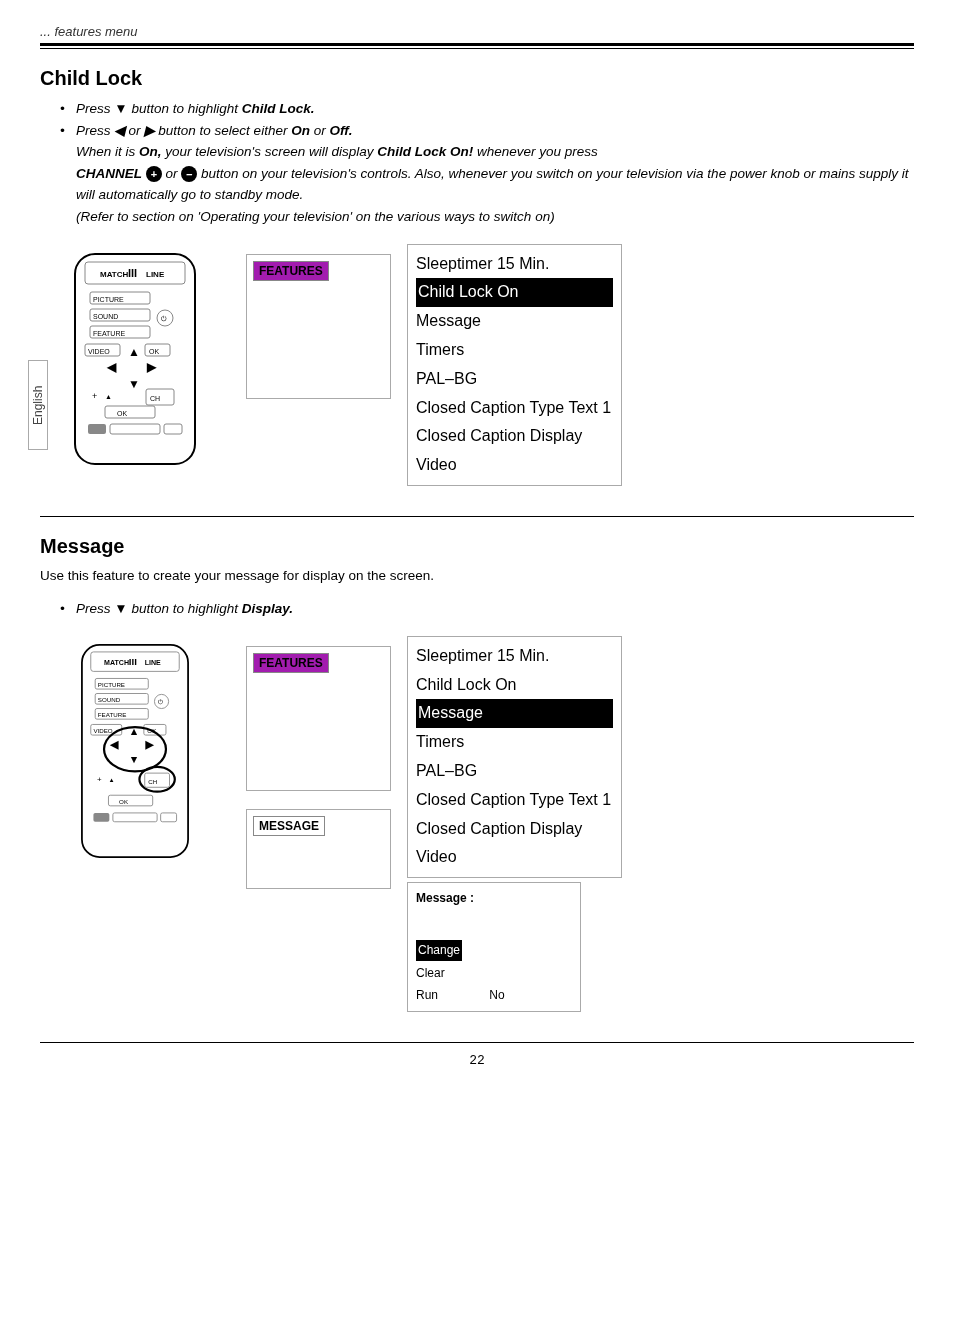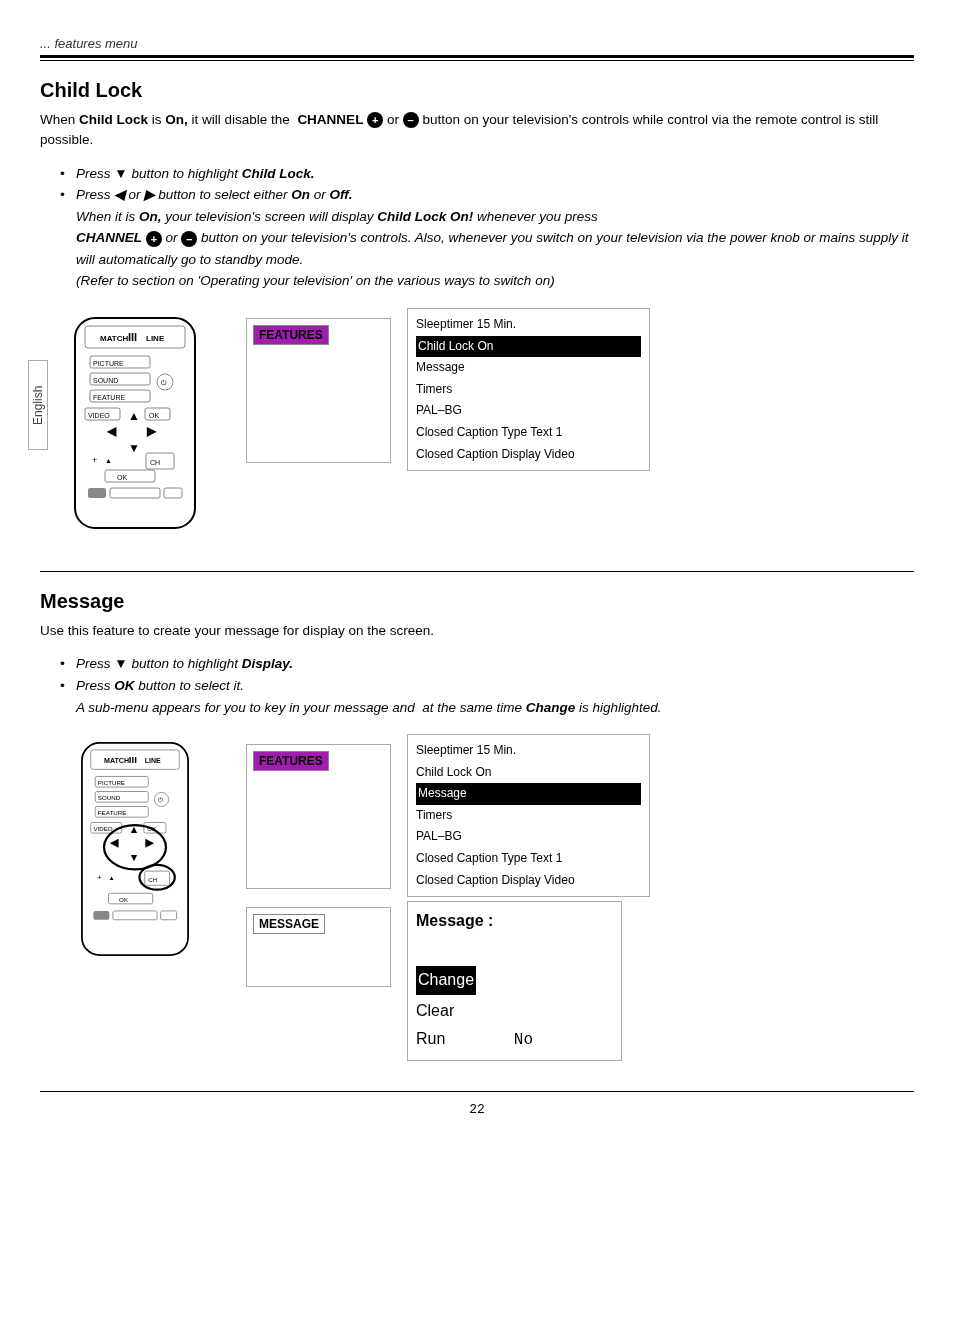--- a/index.html
+++ b/index.html
@@ -9,21 +9,21 @@
       background: #fff;
       font-family: Arial, Helvetica, sans-serif;
       font-size: 14px;
       color: #000;
       position: relative;
     }
 
     .page-container {
       width: 954px;
       min-height: 1321px;
-      padding: 36px 40px 40px 40px;
+      padding: 24px 40px 40px 40px;
       position: relative;
     }
 
     
     .top-label {
       font-style: italic;
       font-size: 13px;
       color: #333;
       margin-bottom: 4px;
     }
@@ -175,29 +175,29 @@
     
     .right-screen-col {
       display: flex;
       flex-direction: column;
       gap: 0px;
     }
 
     .menu-screen-first {
       border: 1px solid #aaa;
       padding: 5px 8px;
-      width: 243px;
-      font-size: 12px;
-      line-height: 1.8;
-    }
-    .menu-screen-message {
-      border: 1px solid #aaa;
-      padding: 5px 8px;
       width: 215px;
       font-size: 16px;
+      line-height: 1.8;
+    }
+    .menu-screen-message {
+      border: 1px solid #aaa;
+      padding: 5px 8px;
+      width: 174px;
+      font-size: 12px;
       line-height: 1.8;
       margin-top: 4px;
     }
 
     .channel-symbol {
       display: inline-block;
       width: 16px;
       height: 16px;
       border-radius: 50%;
       background: #000;
@@ -243,23 +243,20 @@
 
   <div class="top-label">... features menu</div>
   <hr class="top-divider">
   <hr class="top-divider2">
 
   <div class="sidebar-english">English</div>
 
   <div>
     <div class="section-heading">Child Lock</div>
 
-    <p class="section-intro">
-      When <span class="bold">Child Lock</span> is <span class="bold">On,</span> it will disable the &nbsp;<span class="bold">CHANNEL</span> <span class="channel-symbol">+</span> or <span class="channel-symbol-minus">–</span> button on your television's controls while control via the remote control is still possible.
-    </p>
 
     <ul class="bullet-list">
       <li>
         Press <span class="bold">▼</span> button to highlight <span class="bold">Child Lock.</span>
       </li>
       <li>
         Press <span class="bold">◀</span> or <span class="bold">▶</span> button to select either <span class="bold">On</span> or <span class="bold">Off.</span><br>
         <span>
           When it is <span class="bold">On,</span> your television's screen will display <span class="bold">Child Lock On!</span> whenever you press<br>
           <span class="bold">CHANNEL</span> <span class="channel-symbol">+</span> or <span class="channel-symbol-minus">–</span> button on your television's controls. Also, whenever you switch on your television via the power knob or mains supply it will automatically go to standby mode.<br>
@@ -358,24 +355,20 @@
 
   <div>
     <div class="section-heading">Message</div>
 
     <p class="section-intro">Use this feature to create your message for display on the screen.</p>
 
     <ul class="bullet-list">
       <li>
         Press <span class="bold">▼</span> button to highlight <span class="bold">Display.</span>
       </li>
-      <li>
-        Press <span class="bold">OK</span> button to select it.<br>
-        <span>A sub-menu appears for you to key in your message and &nbsp;at the same time <span class="bold">Change</span> is highlighted.</span>
-      </li>
     </ul>
 
     <div class="diagram-row">
 
       <div class="remote-container">
         <svg class="remote-svg" viewBox="0 0 170 260">
 
           <rect x="25" y="10" width="120" height="240" rx="20" ry="20" fill="none" stroke="#000" stroke-width="2"></rect>
 
           <rect x="35" y="18" width="100" height="22" rx="3" fill="none" stroke="#888" stroke-width="1"></rect>
@@ -465,21 +458,21 @@
           <div style="font-weight:bold;margin-bottom:4px;">Message :</div>
           <div style="margin-bottom:6px;font-size:11px;color:#555;">&nbsp;</div>
           <div class="menu-row highlighted" style="background:#000;color:#fff;padding:0 2px;display:inline-block;margin-bottom:2px;">
             <span>Change</span>
           </div><br>
           <div class="menu-row">
             <span>Clear</span>
           </div>
           <div class="menu-row">
             <span>Run</span>
-            <span style="margin-left:64px;font-family:Liberation Mono, monospace;">No</span>
+            <span style="margin-left:48px;">No</span>
           </div>
         </div>
       </div>
     </div>
   </div>
 
   <hr class="bottom-divider">
   <div class="bottom-page-num">22</div>
 </div>
 

